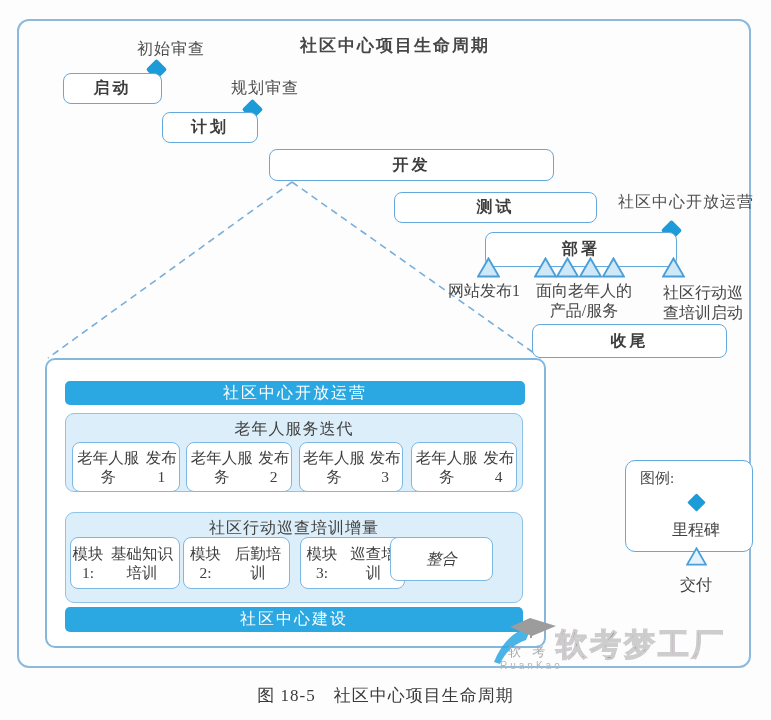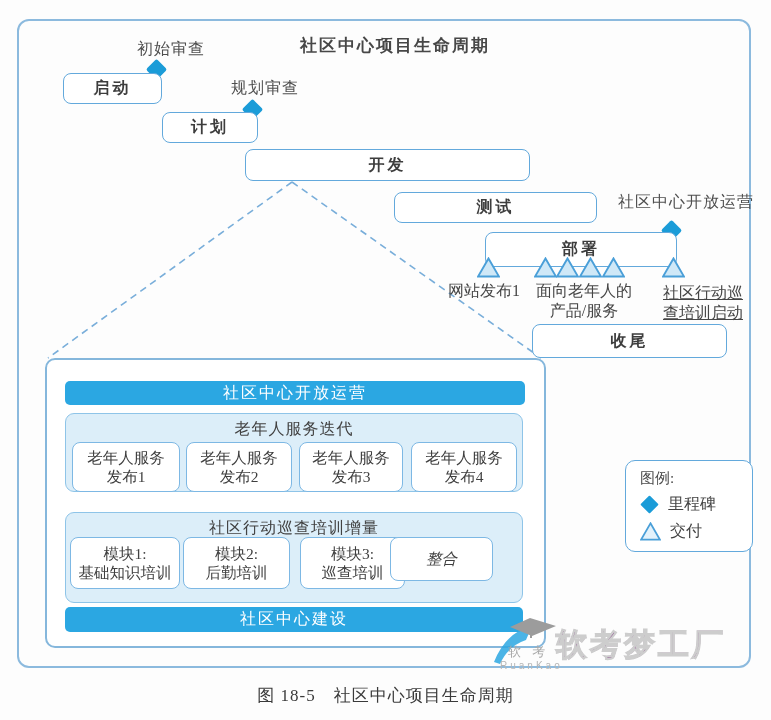--- a/index.html
+++ b/index.html
@@ -43,30 +43,30 @@
   .bar-bottom { left:65px; top:607px; width:458px; height:25px; }
 
   .section { position:absolute; left:65px; width:458px; background:#dceef9;
     border:1.5px solid #8ec4e8; border-radius:9px; }
   .section-1 { top:413px; height:79px; }
   .section-2 { top:512px; height:91px; }
   .section-title { position:absolute; left:0; width:100%; text-align:center;
     font-size:16px; color:#424242; letter-spacing:1px; }
 
   .cell { position:absolute; background:#ffffff; border:1.5px solid #7db8e4;
-    border-radius:8px; display:flex; flex-direction:column; align-items:center;
+    border-radius:8px; display:flex; flex-direction:row; align-items:center;
     justify-content:center; font-size:15.5px; color:#3f3f3f; line-height:1.25;
     text-align:center; }
 
   .legend { position:absolute; left:625px; top:460px; width:128px; height:92px;
     background:#ffffff; border:1.6px solid #63a9dc; border-radius:10px;
     padding:8px 0 0 14px; }
   .legend-heading { font-size:15px; color:#4a4a4a; }
   .legend-row { display:flex; align-items:center; gap:9px; margin-top:6px;
-    font-size:16px; color:#424242; }
+    font-size:16px; color:#424242;flex-direction:column; }
   .legend-diamond { width:13px; height:13px; background:#1b9cd8;
     transform:rotate(45deg); border-radius:1px; margin:2px 3px; }
 
   .watermark-text { position:absolute; left:556px; top:624px; font-size:31px;
     font-weight:700; letter-spacing:3px; color:#701a75;
     -webkit-text-stroke:1.2px #cdcdcd; white-space:nowrap; }
   .wm-logo { position:absolute; left:486px; top:610px; }
   .wm-ruankao { position:absolute; left:500px; top:660px; font-size:10px;
     color:#b5b5b5; letter-spacing:3px;
     font-family:"Liberation Sans","DejaVu Sans",sans-serif; }
@@ -94,21 +94,21 @@
   <div class="diamond" style="left:149px;top:62px;"></div>
 
   <div class="ms-label" style="left:203px;top:78px;width:96px;">规划审查</div>
   <div class="diamond" style="left:245px;top:102px;"></div>
 
   <div class="ms-label" style="left:598px;top:192px;width:156px;">社区中心开放运营</div>
   <div class="diamond" style="left:664px;top:223px;"></div>
 
   <div class="phase-box" style="left:63px;top:73px;width:99px;height:31px;">启动</div>
   <div class="phase-box" style="left:162px;top:112px;width:96px;height:31px;">计划</div>
-  <div class="phase-box" style="left:245px;top:149px;width:285px;height:32px;">开发</div>
+  <div class="phase-box" style="left:269px;top:149px;width:285px;height:32px;">开发</div>
   <div class="phase-box" style="left:394px;top:192px;width:203px;height:31px;">测试</div>
   <div class="phase-box" style="left:485px;top:232px;width:192px;height:35px;">部署</div>
   <div class="phase-box" style="left:532px;top:324px;width:195px;height:34px;">收尾</div>
 
   <svg class="tri-icon" style="left:477px;top:257px;" viewBox="0 0 24 22">
       <polygon points="12,1.5 23,20.5 1,20.5" fill="#cfe8f7" stroke="#4a9fd8" stroke-width="2"></polygon>
     </svg>
   <svg class="tri-icon" style="left:534px;top:257px;" viewBox="0 0 24 22">
       <polygon points="12,1.5 23,20.5 1,20.5" fill="#cfe8f7" stroke="#4a9fd8" stroke-width="2"></polygon>
     </svg>
@@ -125,21 +125,21 @@
       <polygon points="12,1.5 23,20.5 1,20.5" fill="#cfe8f7" stroke="#4a9fd8" stroke-width="2"></polygon>
     </svg>
 
   <div class="deliv-label" style="left:430px;top:281px;width:108px;">
     <div>网站发布1</div>
   </div>
   <div class="deliv-label" style="left:526px;top:281px;width:116px;">
     <div>面向老年人的</div>
     <div>产品/服务</div>
   </div>
-  <div class="deliv-label" style="left:648px;top:283px;width:110px;text-decoration:underline;">
+  <div class="deliv-label" style="left:648px;top:283px;width:110px;">
     <div>社区行动巡</div>
     <div>查培训启动</div>
   </div>
 
   <div class="detail-box"></div>
 
   <div class="blue-bar bar-top">社区中心开放运营</div>
 
   <div class="section section-1">
     <div class="section-title" style="top:5px;">老年人服务迭代</div>

